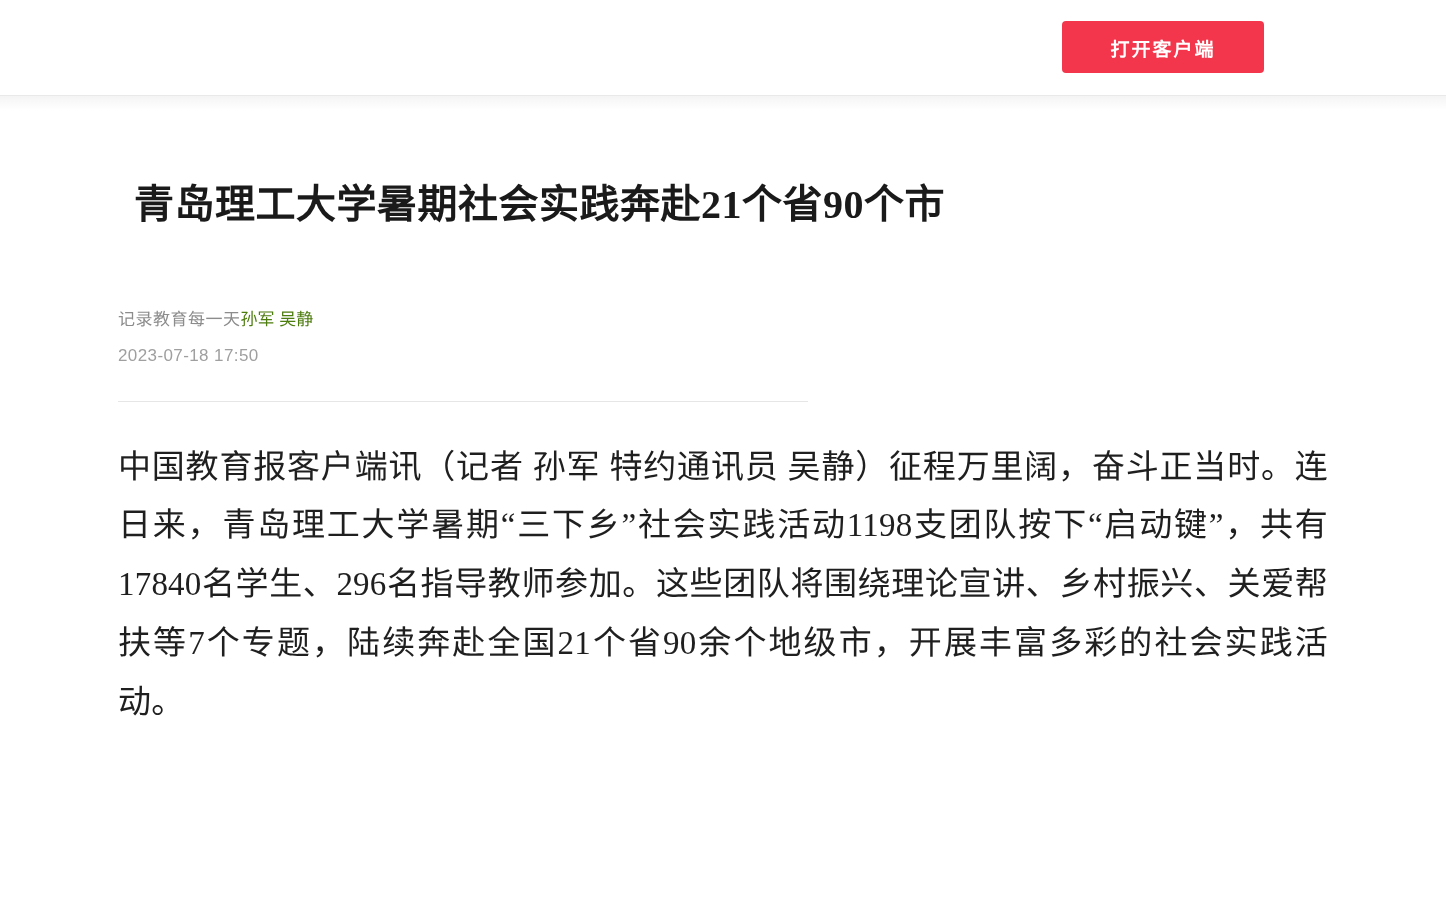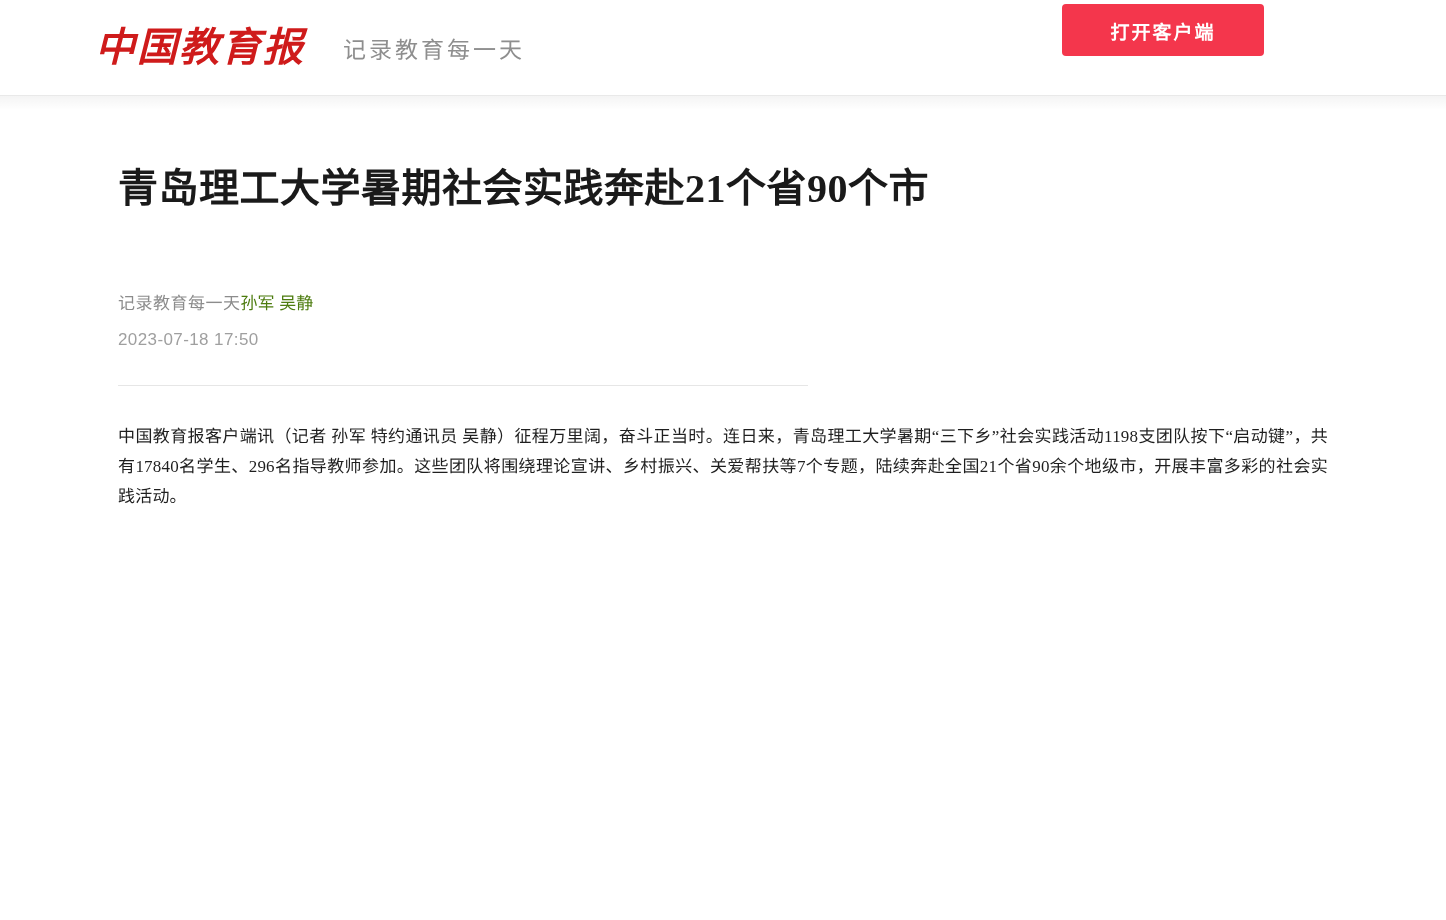--- a/index.html
+++ b/index.html
@@ -44,21 +44,21 @@
     margin-left: 38px;
     font-size: 23px;
     color: #8e8e8e;
     letter-spacing: 3px;
     white-space: nowrap;
     font-family: "Liberation Sans", "DejaVu Sans", sans-serif;
   }
   .open-app-button {
     position: absolute;
     right: 182px;
-    top: 4px;
+    top: 21px;
     width: 202px;
     height: 52px;
     background: #f4364c;
     color: #ffffff;
     border: none;
     border-radius: 4px;
     font-size: 19px;
     font-weight: 700;
     letter-spacing: 2px;
     cursor: pointer;
@@ -84,21 +84,21 @@
     margin: 0 auto;
     padding-top: 52px;
     box-sizing: border-box;
   }
   .article-title {
     font-family: "Liberation Serif", "DejaVu Serif", serif;
     font-size: 40px;
     font-weight: 700;
     color: #1a1a1a;
     line-height: 1.35;
-    margin: 0;
+    margin: 16px;
     letter-spacing: 0.5px;
   }
   .meta-block {
     margin-top: 72px;
     color: #9a9a9a;
     font-size: 17px;
     line-height: 1.9;
     font-family: "Liberation Sans", "DejaVu Sans", sans-serif;
   }
   .meta-source {
@@ -117,38 +117,34 @@
   }
   .meta-rule {
     margin-top: 28px;
     width: 690px;
     height: 1px;
     background: #e6e6e6;
   }
   .article-body {
     margin-top: 36px;
     font-family: "Liberation Serif", "DejaVu Serif", serif;
-    font-size: 17px;
+    font-size: 33px;
     line-height: 1.78;
     color: #1f1f1f;
     text-align: justify;
     letter-spacing: 0.2px;
   }
   .article-body p {
     margin: 0 0 38px 0;
   }
 </style>
 </head>
 <body>
 
 <div class="site-header">
-  <div class="brand-block">
-    <div class="brand-logo">中国教育报</div>
-    <div class="brand-slogan">记录教育每一天</div>
-  </div>
   <button class="open-app-button">打开客户端</button>
 </div>
 <div class="header-divider"></div>
 <div class="header-shadow"></div>
 
 <div class="article-wrap">
   <div class="article">
     <h1 class="article-title">青岛理工大学暑期社会实践奔赴21个省90个市</h1>
 
     <div class="meta-block">

